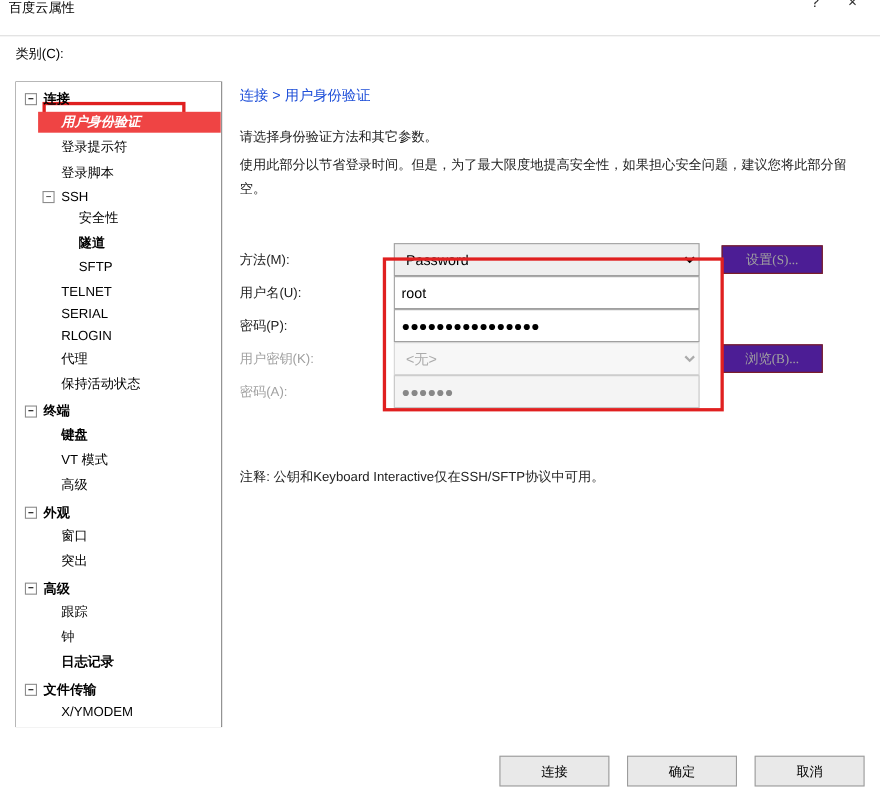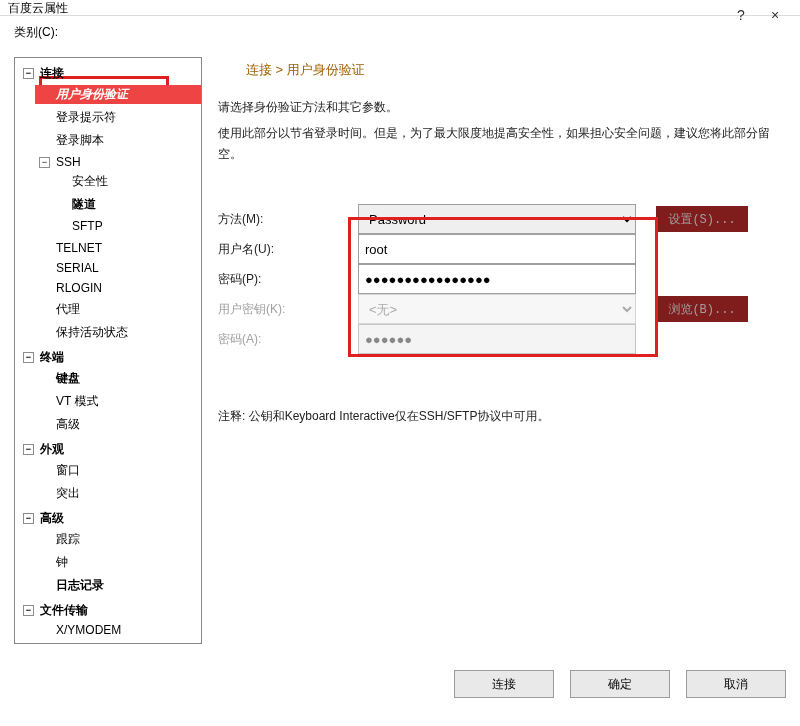--- a/index.html
+++ b/index.html
@@ -9,22 +9,22 @@
     font-size: 12px;
     background: #fff;
     color: #000;
     width: 800px;
     height: 726px;
     overflow: hidden;
   }
   .titlebar {
     height: 16px;
     display: flex;
-    align-items: flex-start;
-    padding: 0 8px;
+    align-items: flex-end;
+    padding: 16px 8px;
     border-bottom: 1px solid #dcdcdc;
   }
   .titlebar-title { flex: 1; font-size: 12px; }
   .titlebar-btn {
     width: 34px;
     height: 30px;
     display: flex;
     align-items: center;
     justify-content: center;
     font-size: 14px;
@@ -93,24 +93,23 @@
     top: 18px;
     width: 130px;
     height: 20px;
   }
   .right-pane {
     flex: 1;
     position: relative;
     padding-top: 4px;
   }
   .breadcrumb {
-    color: #a16207;
+    color: #1d4ed8;
     margin-bottom: 18px;
     font-size: 13px;
-    margin-left: 28px;
   }
   .desc { color: #222; margin-bottom: 6px; line-height: 1.7; }
   .form {
     margin-top: 40px;
   }
   .form-row {
     display: flex;
     align-items: center;
   }
   .form-label {
@@ -129,24 +128,24 @@
     font-size: 13px;
     border: 1px solid #a0a0a0;
     background: #fff;
   }
   select { background: #efefef; }
   select:disabled, input:disabled { background: #f4f4f4; color: #888; border-color:#c6c6c6; }
   .side-btn {
     margin-left: 20px;
     width: 92px;
     height: 26px;
-    background: #7f1d1d;
+    background: #4c1d95;
     border: 1px solid #7f1d1d;
     cursor: pointer;
-    font-family: Liberation Mono, monospace;
+    font-family: Liberation Serif, serif;
     font-size: 12px;
   }
   .side-btn:disabled { color: #a0a0a0; cursor: default; }
   .highlight-form {
     left: 130px;
     top: 160px;
     width: 310px;
     height: 140px;
   }
   .note {

